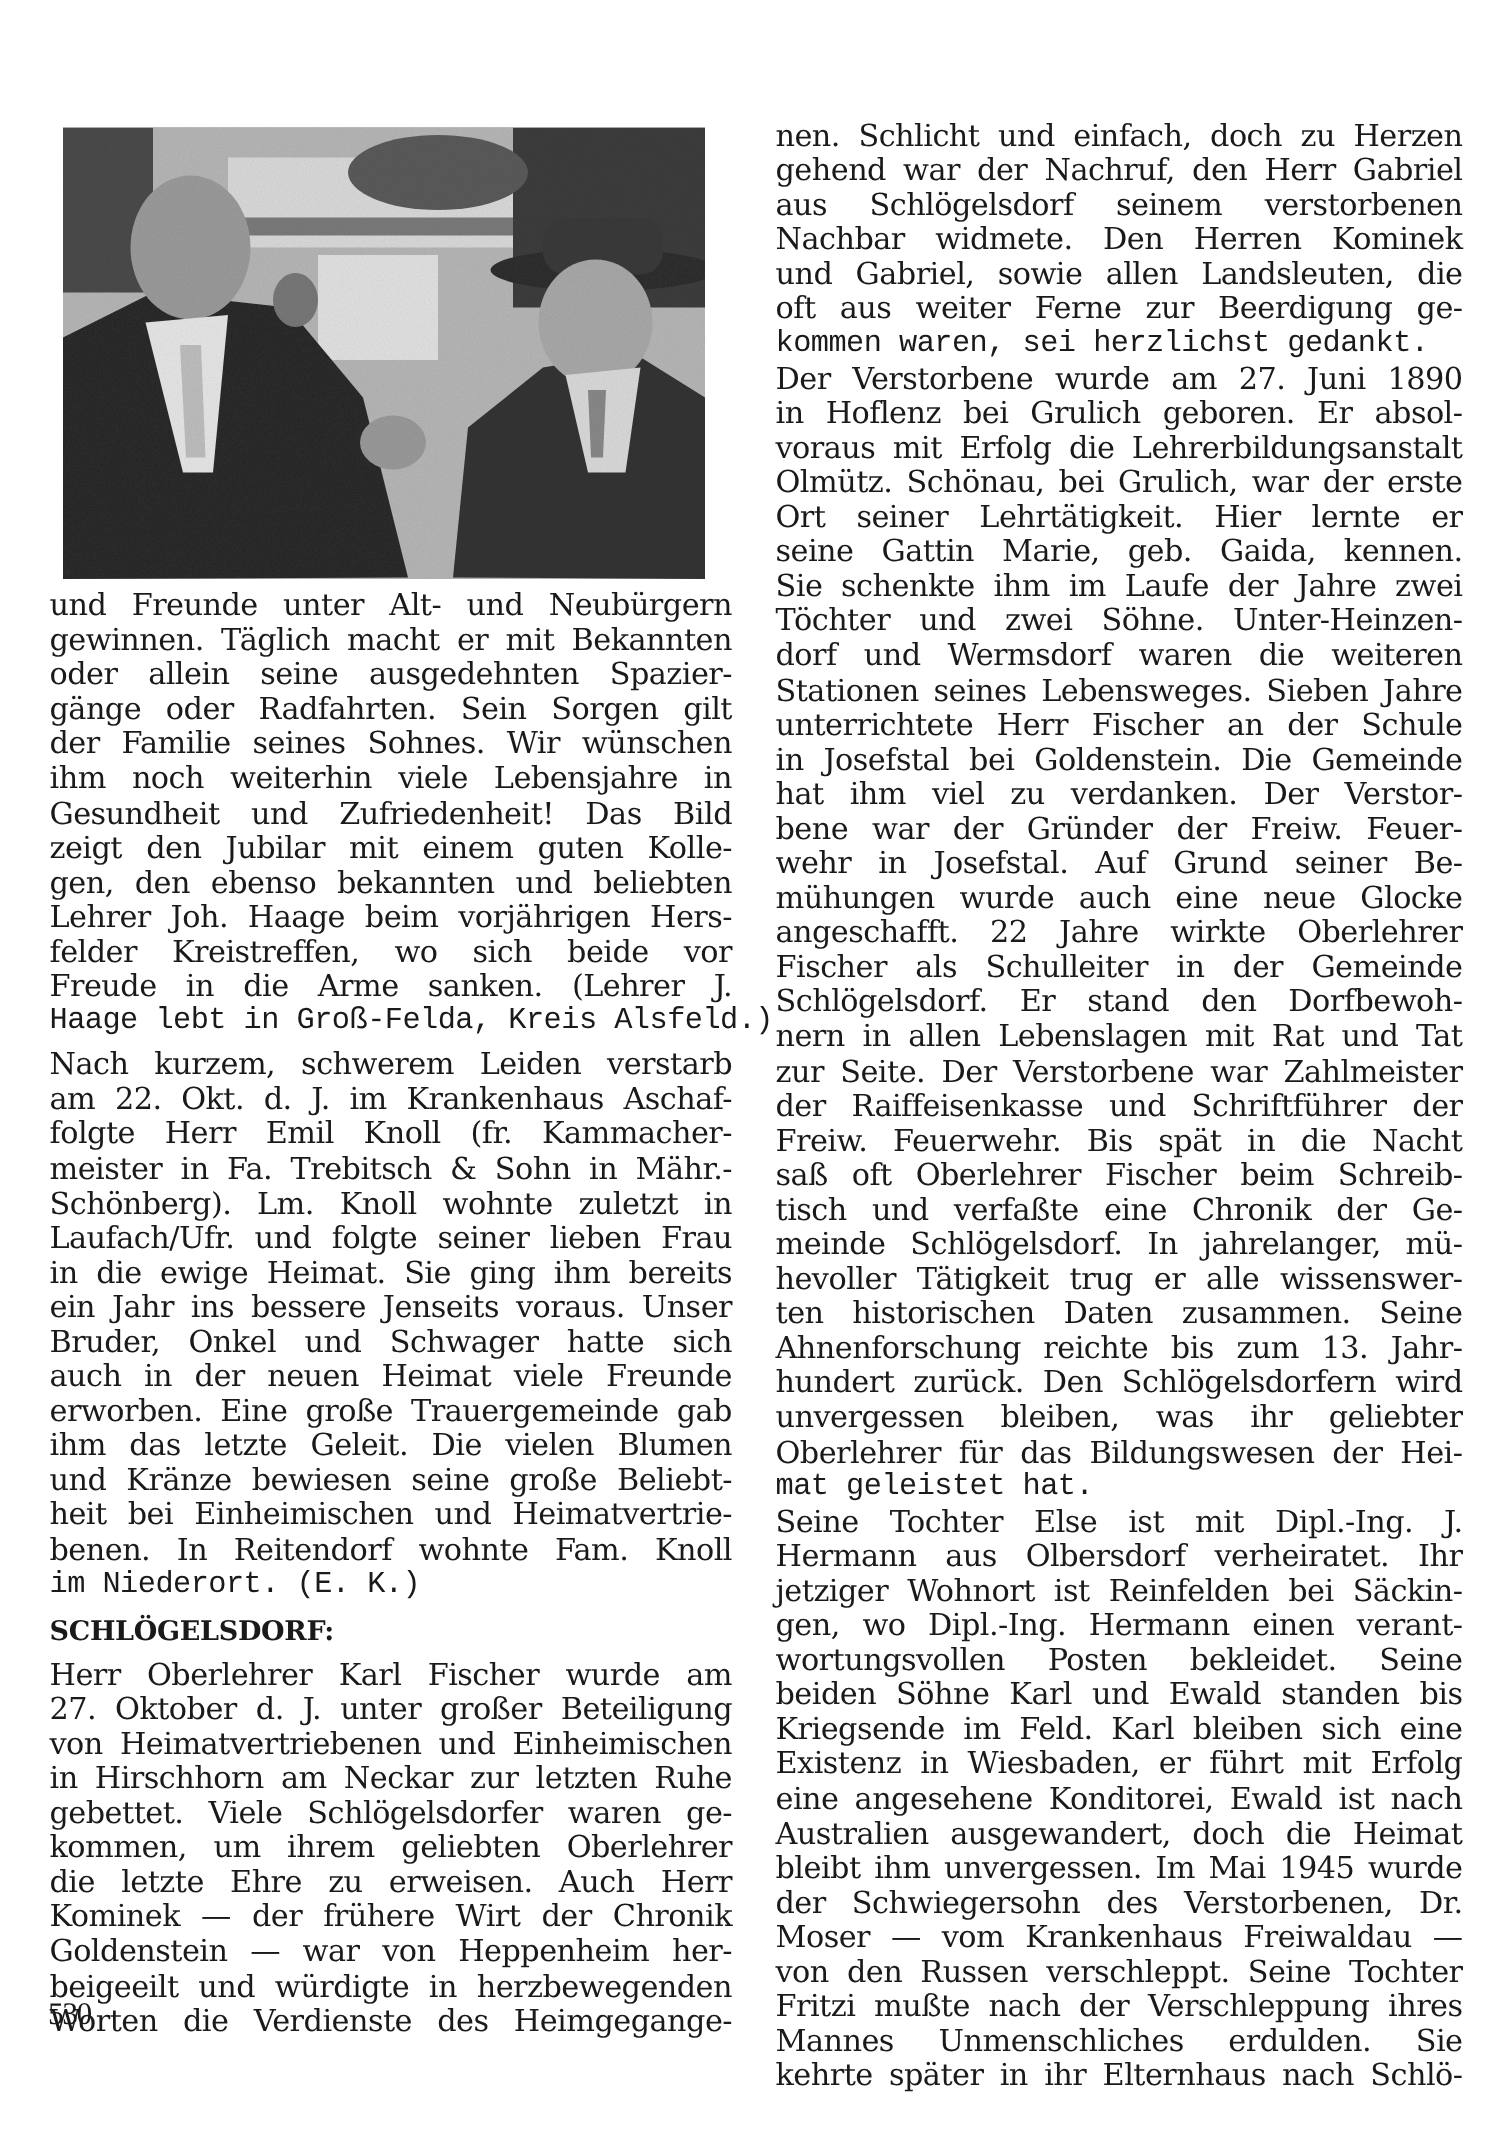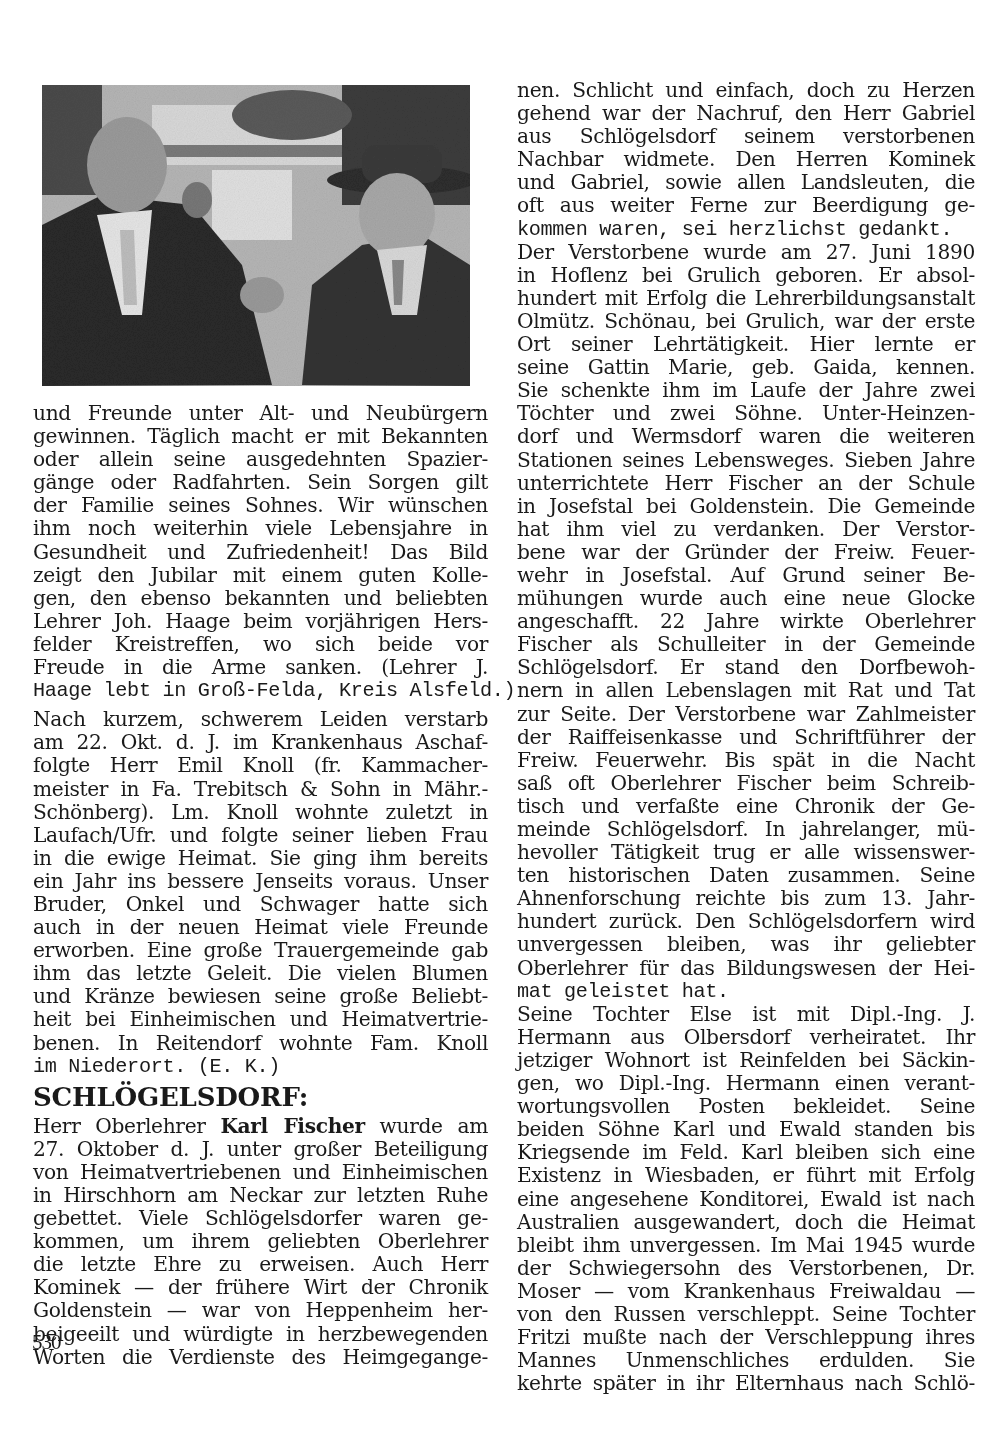--- a/index.html
+++ b/index.html
@@ -11,41 +11,41 @@
     overflow: hidden;
     font-family: "DejaVu Serif", "Liberation Serif", serif;
     color: #1a1a1a;
   }
   .col {
     position: absolute;
     font-size: 20.2px;
     line-height: 23.1px;
     letter-spacing: -0.35px;
   }
-  .col-left { left: 33px; top: 402px; width: 455px; }
+  .col-left { left: 33px; top: 392px; width: 455px; }
   .col-right { left: 517px; top: 79px; width: 458px; }
   .line {
     display: block;
     white-space: nowrap;
     text-align: justify;
     text-align-last: justify;
     height: 23.1px;
   }
   .line.last { text-align-last: left; font-family: Liberation Mono, monospace; }
   .para-gap { height: 6px; }
   .heading {
     font-weight: bold;
-    font-size: 26px;
+    font-size: 18px;
     letter-spacing: -0.2px;
     margin-top: 8px;
     margin-bottom: 6px;
     display: block;
     height: 23px;
   }
-  b.name { font-weight: bold; }
+  b.name { font-weight: normal; }
   .photo {
     position: absolute;
     left: 42px; top: 85px;
     width: 428px; height: 301px;
     background: #777;
     overflow: hidden;
   }
   .photo svg { width: 100%; height: 100%; display: block; }
   .page-number {
     position: absolute;
@@ -158,21 +158,21 @@
     <span class="line">gehend war der Nachruf, den Herr Gabriel</span>
     <span class="line">aus Schlögelsdorf seinem verstorbenen</span>
     <span class="line">Nachbar widmete. Den Herren Kominek</span>
     <span class="line">und Gabriel, sowie allen Landsleuten, die</span>
     <span class="line">oft aus weiter Ferne zur Beerdigung ge-</span>
     <span class="line last">kommen waren, sei herzlichst gedankt.</span>
   </div>
   <div>
     <span class="line">Der Verstorbene wurde am 27. Juni 1890</span>
     <span class="line">in Hoflenz bei Grulich geboren. Er absol-</span>
-    <span class="line">hundert mit Erfolg die Lehrerbildungsanstalt</span>
+    <span class="line">voraus mit Erfolg die Lehrerbildungsanstalt</span>
     <span class="line">Olmütz. Schönau, bei Grulich, war der erste</span>
     <span class="line">Ort seiner Lehrtätigkeit. Hier lernte er</span>
     <span class="line">seine Gattin Marie, geb. Gaida, kennen.</span>
     <span class="line">Sie schenkte ihm im Laufe der Jahre zwei</span>
     <span class="line">Töchter und zwei Söhne. Unter-Heinzen-</span>
     <span class="line">dorf und Wermsdorf waren die weiteren</span>
     <span class="line">Stationen seines Lebensweges. Sieben Jahre</span>
     <span class="line">unterrichtete Herr Fischer an der Schule</span>
     <span class="line">in Josefstal bei Goldenstein. Die Gemeinde</span>
     <span class="line">hat ihm viel zu verdanken. Der Verstor-</span>

